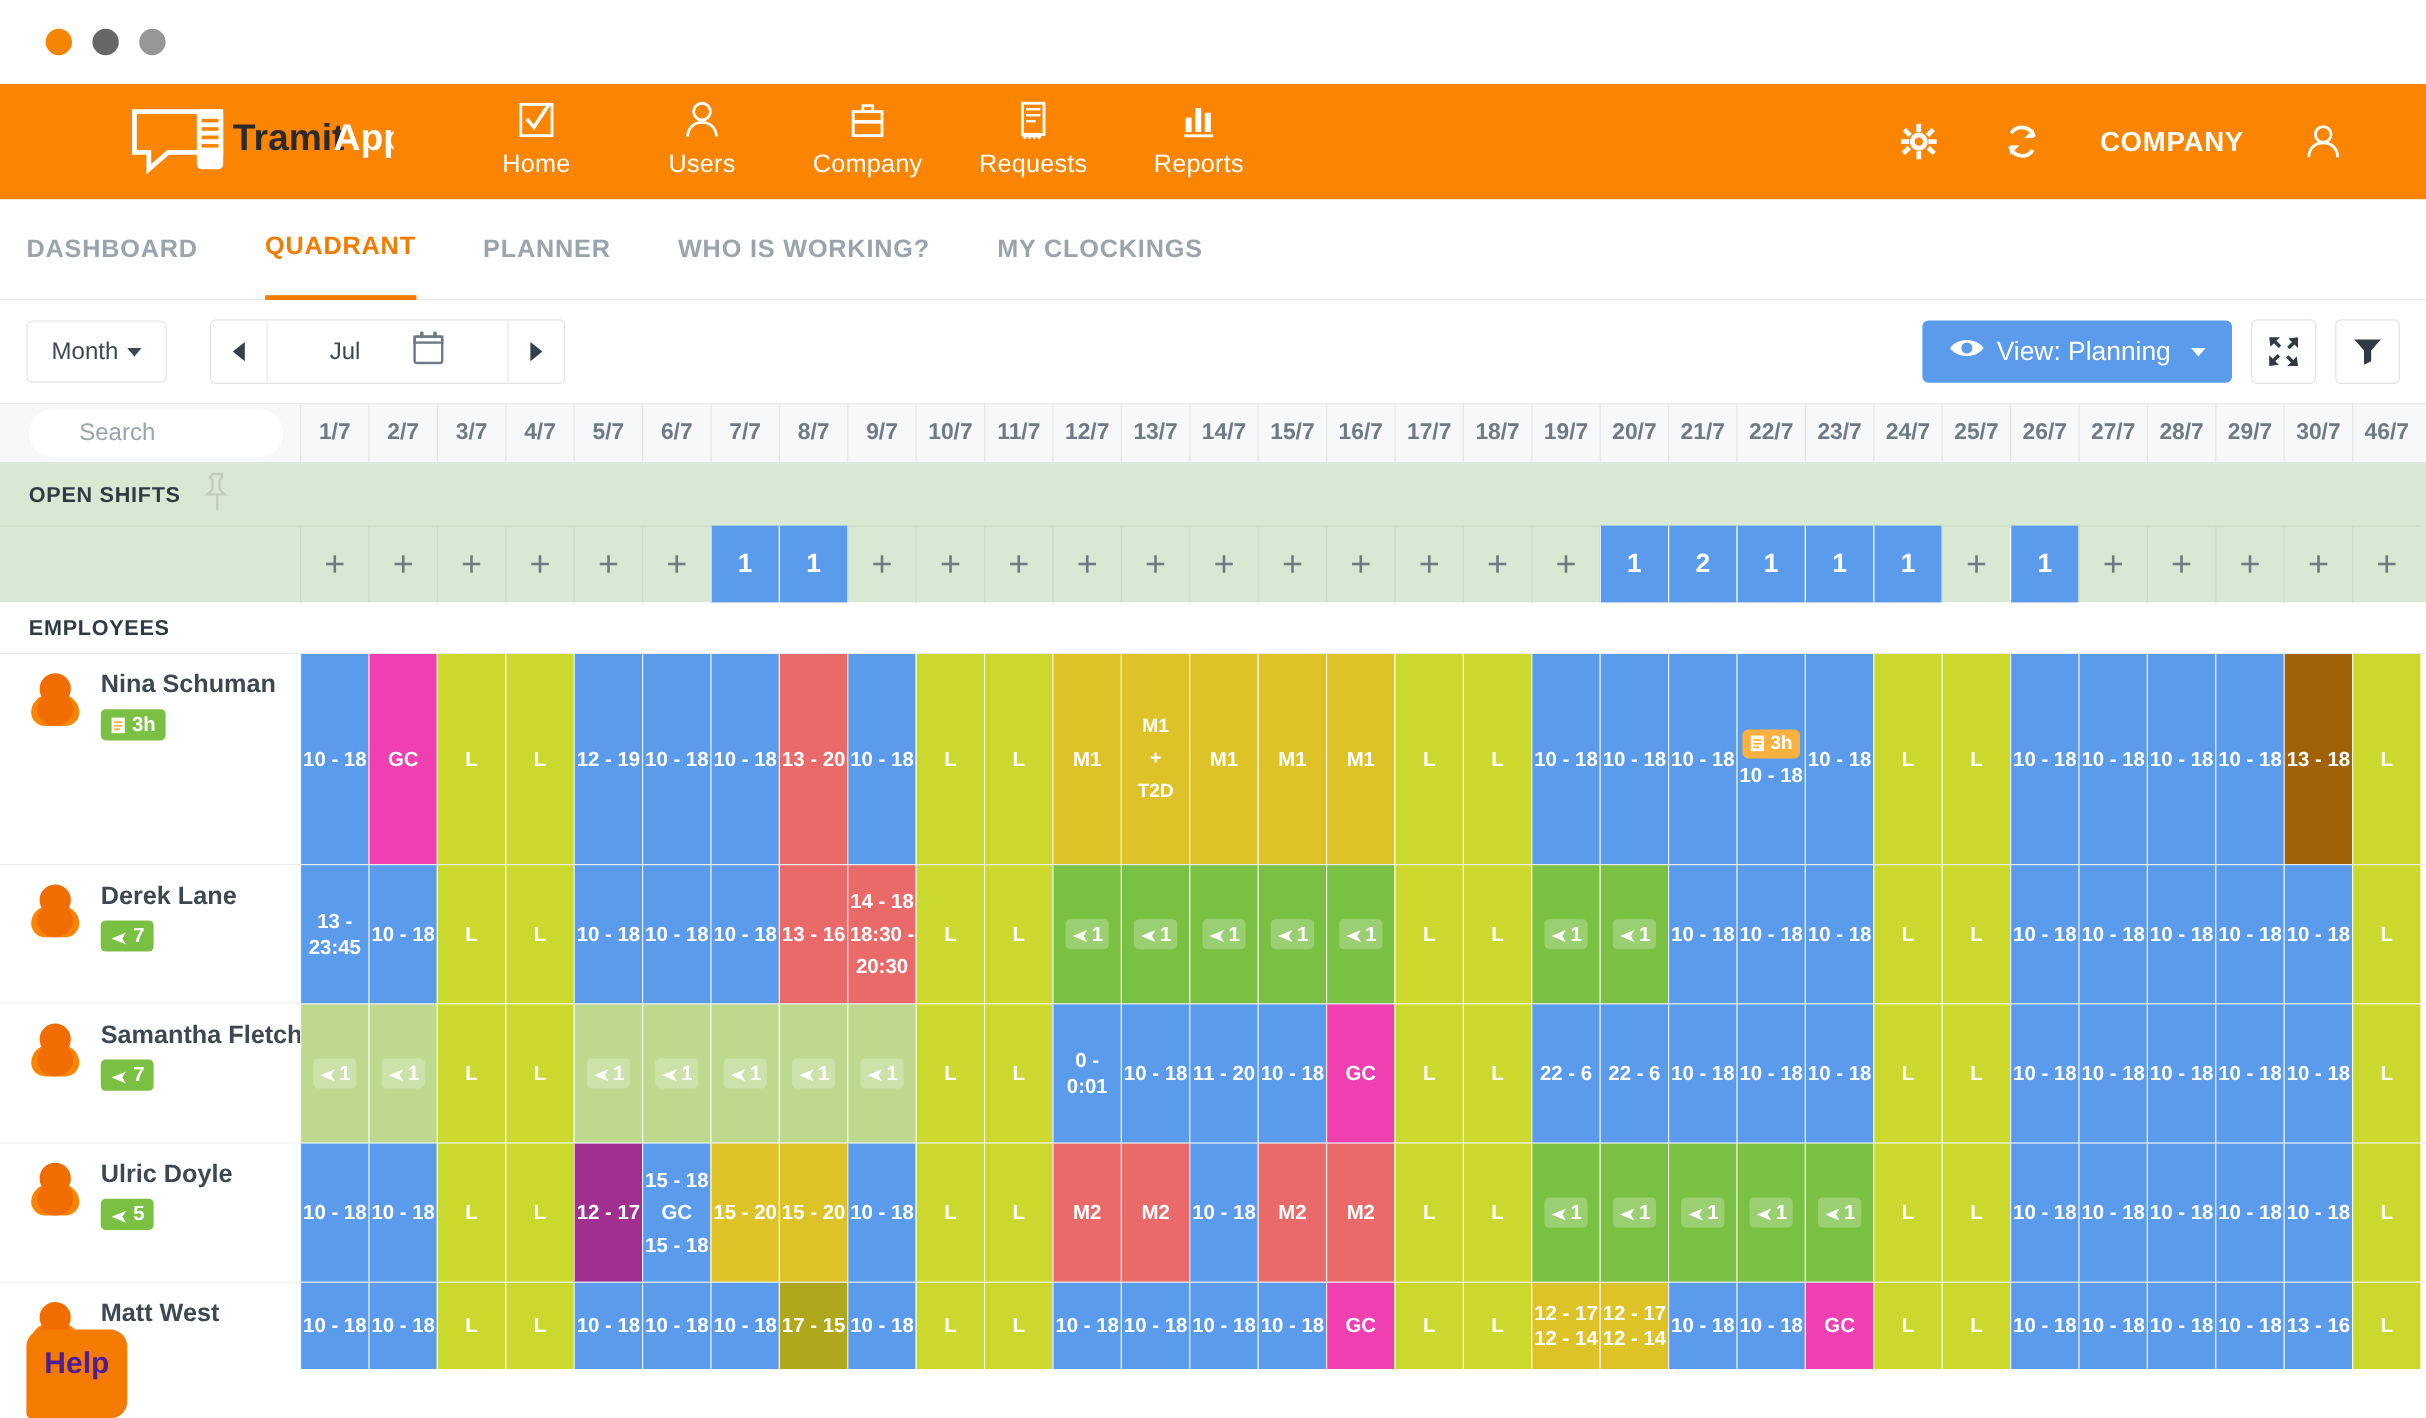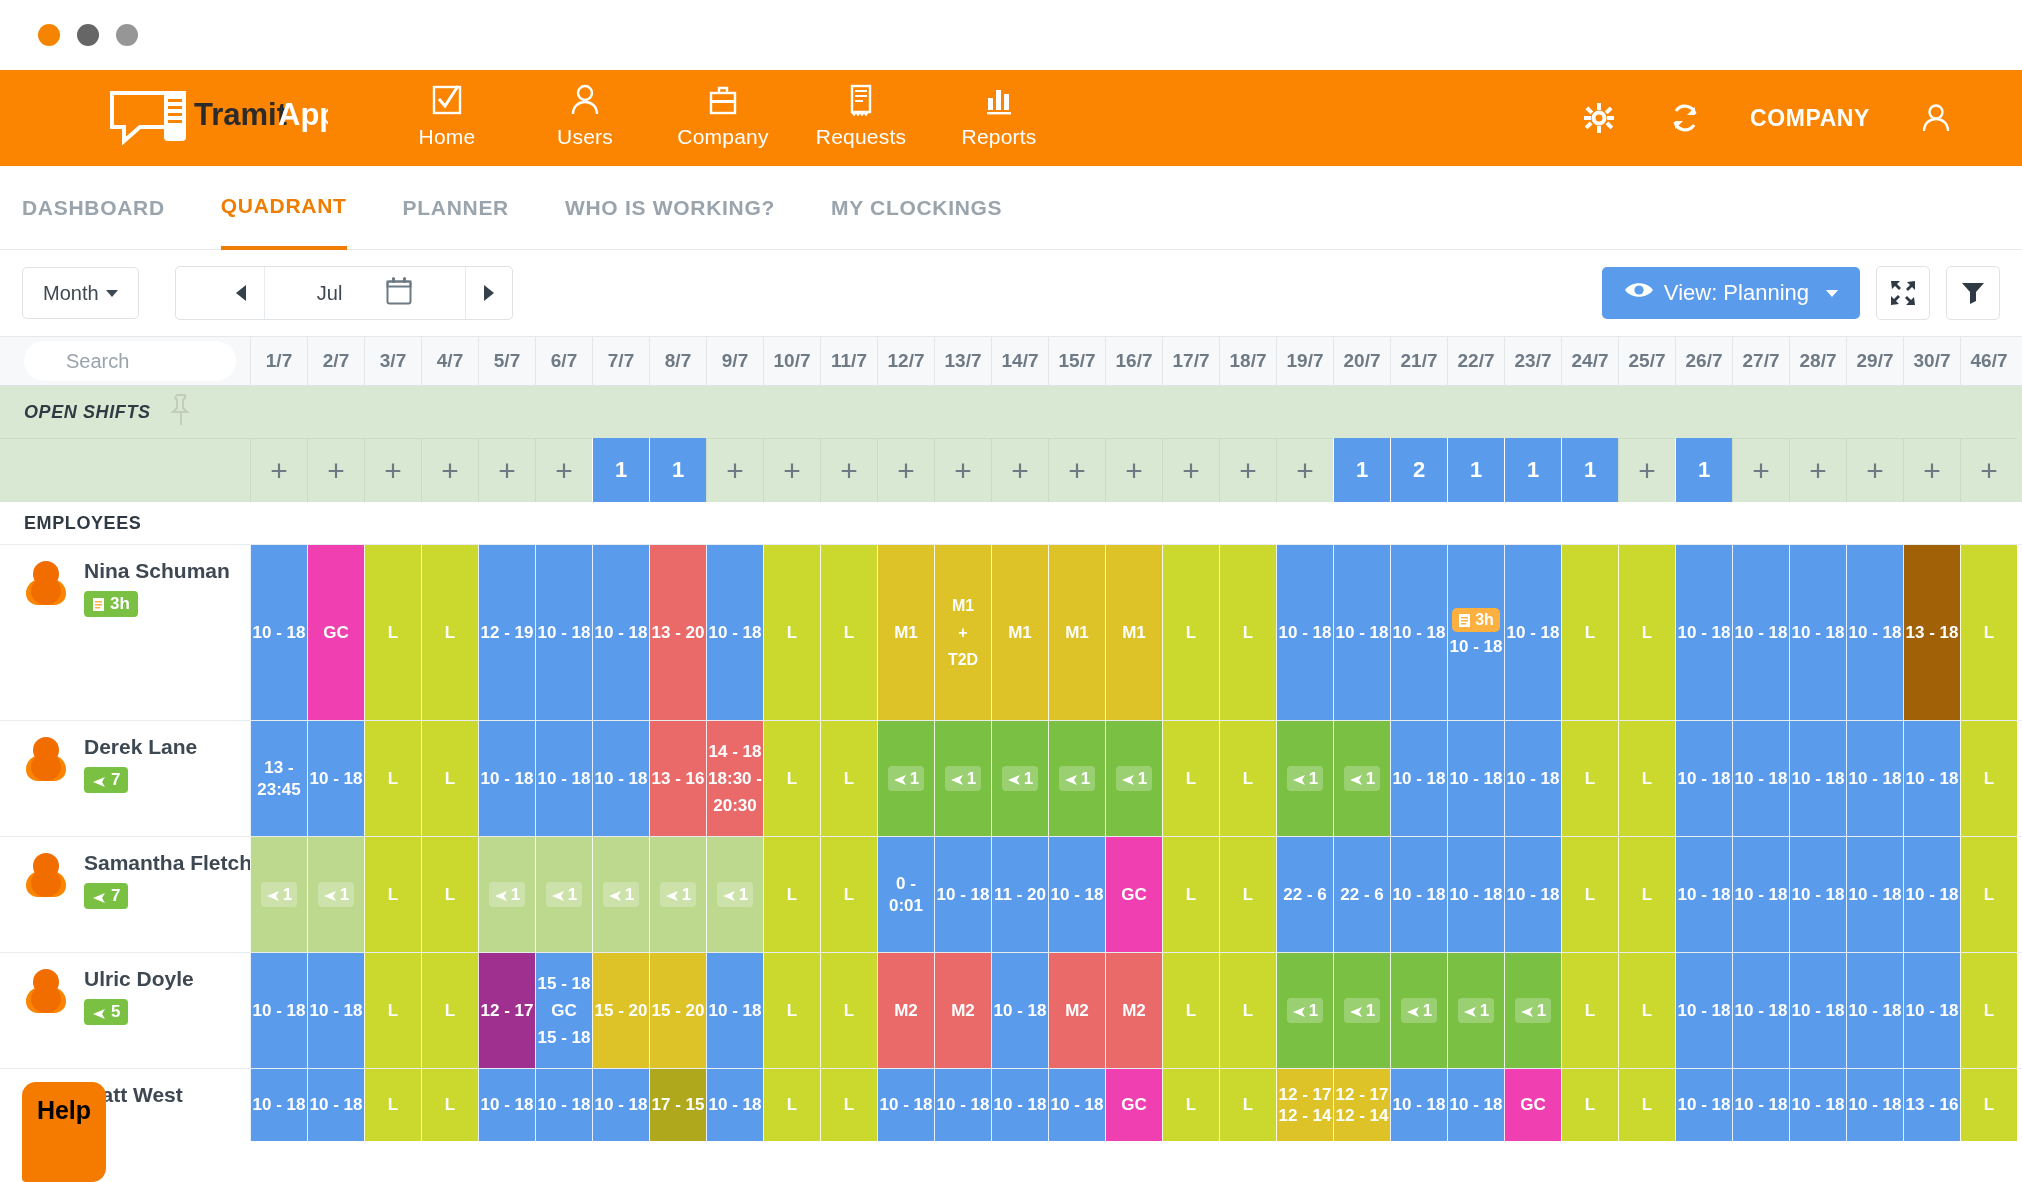--- a/index.html
+++ b/index.html
@@ -37,21 +37,21 @@
     height:84px;display:flex;align-items:center;cursor:pointer;box-sizing:border-box;}
   .subtab.active{color:#f07c00;border-bottom:4px solid #f07c00;}
 
   
   .toolbar{height:86px;display:flex;align-items:center;padding:0 22px;box-sizing:border-box;background:#fff;}
   .btn{border:1px solid #dfe3e6;background:#fff;border-radius:5px;color:#3d4852;font-size:20px;
     display:flex;align-items:center;justify-content:center;cursor:pointer;box-sizing:border-box;}
   .btn-month{height:52px;padding:0 20px;margin-right:36px;}
   .caret{display:inline-block;width:0;height:0;border-left:6px solid transparent;border-right:6px solid transparent;
     border-top:7px solid currentColor;margin-left:7px;}
-  .navgroup{display:flex;height:52px;border:1px solid #dfe3e6;border-radius:5px;overflow:hidden;background:#fff;padding-left:42px;}
+  .navgroup{display:flex;height:52px;border:1px solid #dfe3e6;border-radius:5px;overflow:hidden;background:#fff;}
   .navgroup .seg{display:flex;align-items:center;justify-content:center;cursor:pointer;color:#3d4852;font-size:20px;}
   .navgroup .seg.arrow{width:46px;}
   .navgroup .seg.mid{width:200px;border-left:1px solid #e9ecee;border-right:1px solid #e9ecee;gap:44px;}
   .tri-l{width:0;height:0;border-top:8px solid transparent;border-bottom:8px solid transparent;border-right:10px solid #34404a;}
   .tri-r{width:0;height:0;border-top:8px solid transparent;border-bottom:8px solid transparent;border-left:10px solid #34404a;}
   .toolbar-right{margin-left:auto;display:flex;align-items:center;gap:16px;}
   .btn-view{background:#5b9bec;border:none;color:#fff;height:52px;padding:0 22px;font-size:22px;border-radius:5px;
     display:flex;align-items:center;gap:10px;cursor:pointer;}
   .btn-sq{width:54px;height:54px;}
 
@@ -62,21 +62,21 @@
   .datehdr{display:flex;background:#f7f8f9;border-top:1px solid #e6e8ea;border-bottom:1px solid #e0e3e6;height:48px;}
   .searchwrap{width:250px;min-width:250px;display:flex;align-items:center;padding-left:24px;box-sizing:border-box;background:#f7f8f9;}
   .searchbox{background:#fff;border-radius:22px;height:40px;width:212px;display:flex;align-items:center;
     padding-left:42px;box-sizing:border-box;color:#9aa4ad;font-size:20px;}
   .dlabel{width:57px;min-width:57px;display:flex;align-items:center;justify-content:center;
     font-size:19px;font-weight:bold;color:#6e7a85;border-left:1px solid #e4e7ea;box-sizing:border-box;}
 
   
   .openshifts{background:#d8e8d2;}
   .os-title{display:flex;align-items:center;height:52px;padding-left:24px;box-sizing:border-box;}
-  .os-title .t{font-size:18px;font-weight:bold;color:#2f3a44;letter-spacing:.6px;font-style:italic;}
+  .os-title .t{font-size:18px;font-weight:bold;color:#2f3a44;letter-spacing:.6px;}
   .os-row{display:flex;height:64px;}
   .os-name{width:250px;min-width:250px;border-top:1px solid #cbdcc4;box-sizing:border-box;}
   .os-cell{width:57px;min-width:57px;display:flex;align-items:center;justify-content:center;
     border-left:1px solid #cbdcc4;border-top:1px solid #cbdcc4;box-sizing:border-box;color:#6d7a84;font-size:30px;font-weight:300;}
   .os-cell.filled{background:#5b9bec;color:#fff;font-size:22px;font-weight:bold;border-left:1px solid #fff;border-top:none;}
 
   
   .emp-title{height:42px;display:flex;align-items:center;padding-left:24px;box-sizing:border-box;background:#fff;}
   .emp-title .t{font-size:18px;font-weight:bold;color:#2f3a44;letter-spacing:.6px;}
   .emprow{display:flex;border-top:1px solid #e9ecee;background:#fff;}
@@ -92,23 +92,23 @@
   .cells{display:flex;}
   .cell{width:57px;min-width:57px;box-sizing:border-box;border-left:1px solid rgba(255,255,255,.85);
     display:flex;flex-direction:column;align-items:center;justify-content:center;
     color:#fff;font-size:17px;font-weight:bold;text-align:center;line-height:1.25;padding:2px 1px;overflow:hidden;}
   .cell .sub{display:block;}
   .cell .flag{background:rgba(255,255,255,.25);border-radius:4px;padding:2px 5px;display:inline-flex;align-items:center;gap:3px;}
   .doc-badge{background:#fbb040;color:#fff;border-radius:5px;padding:2px 6px;font-size:16px;
     display:inline-flex;align-items:center;gap:4px;margin-bottom:4px;}
 
   
-  .help{position:absolute;left:22px;bottom:0;width:84px;height:100px;background:#f47b00;
+  .help{position:absolute;left:22px;bottom:0;width:84px;height:74px;background:#f47b00;
     border-radius:14px 14px 14px 4px;display:flex;align-items:flex-start;justify-content:center;
-    color:#000000;font-size:25px;font-weight:bold;padding-top:14px;box-sizing:border-box;z-index:40;cursor:pointer;}
+    color:#4c1d95;font-size:25px;font-weight:bold;padding-top:14px;box-sizing:border-box;z-index:40;cursor:pointer;}
   .wrap{position:relative;width:2022px;height:1182px;overflow:hidden;}
   .gridscroll{overflow:hidden;}
 </style>
 </head>
 <body>
 
 <div class="wrap">
 
   <div class="winbar">
     <div class="dot d1"></div>

